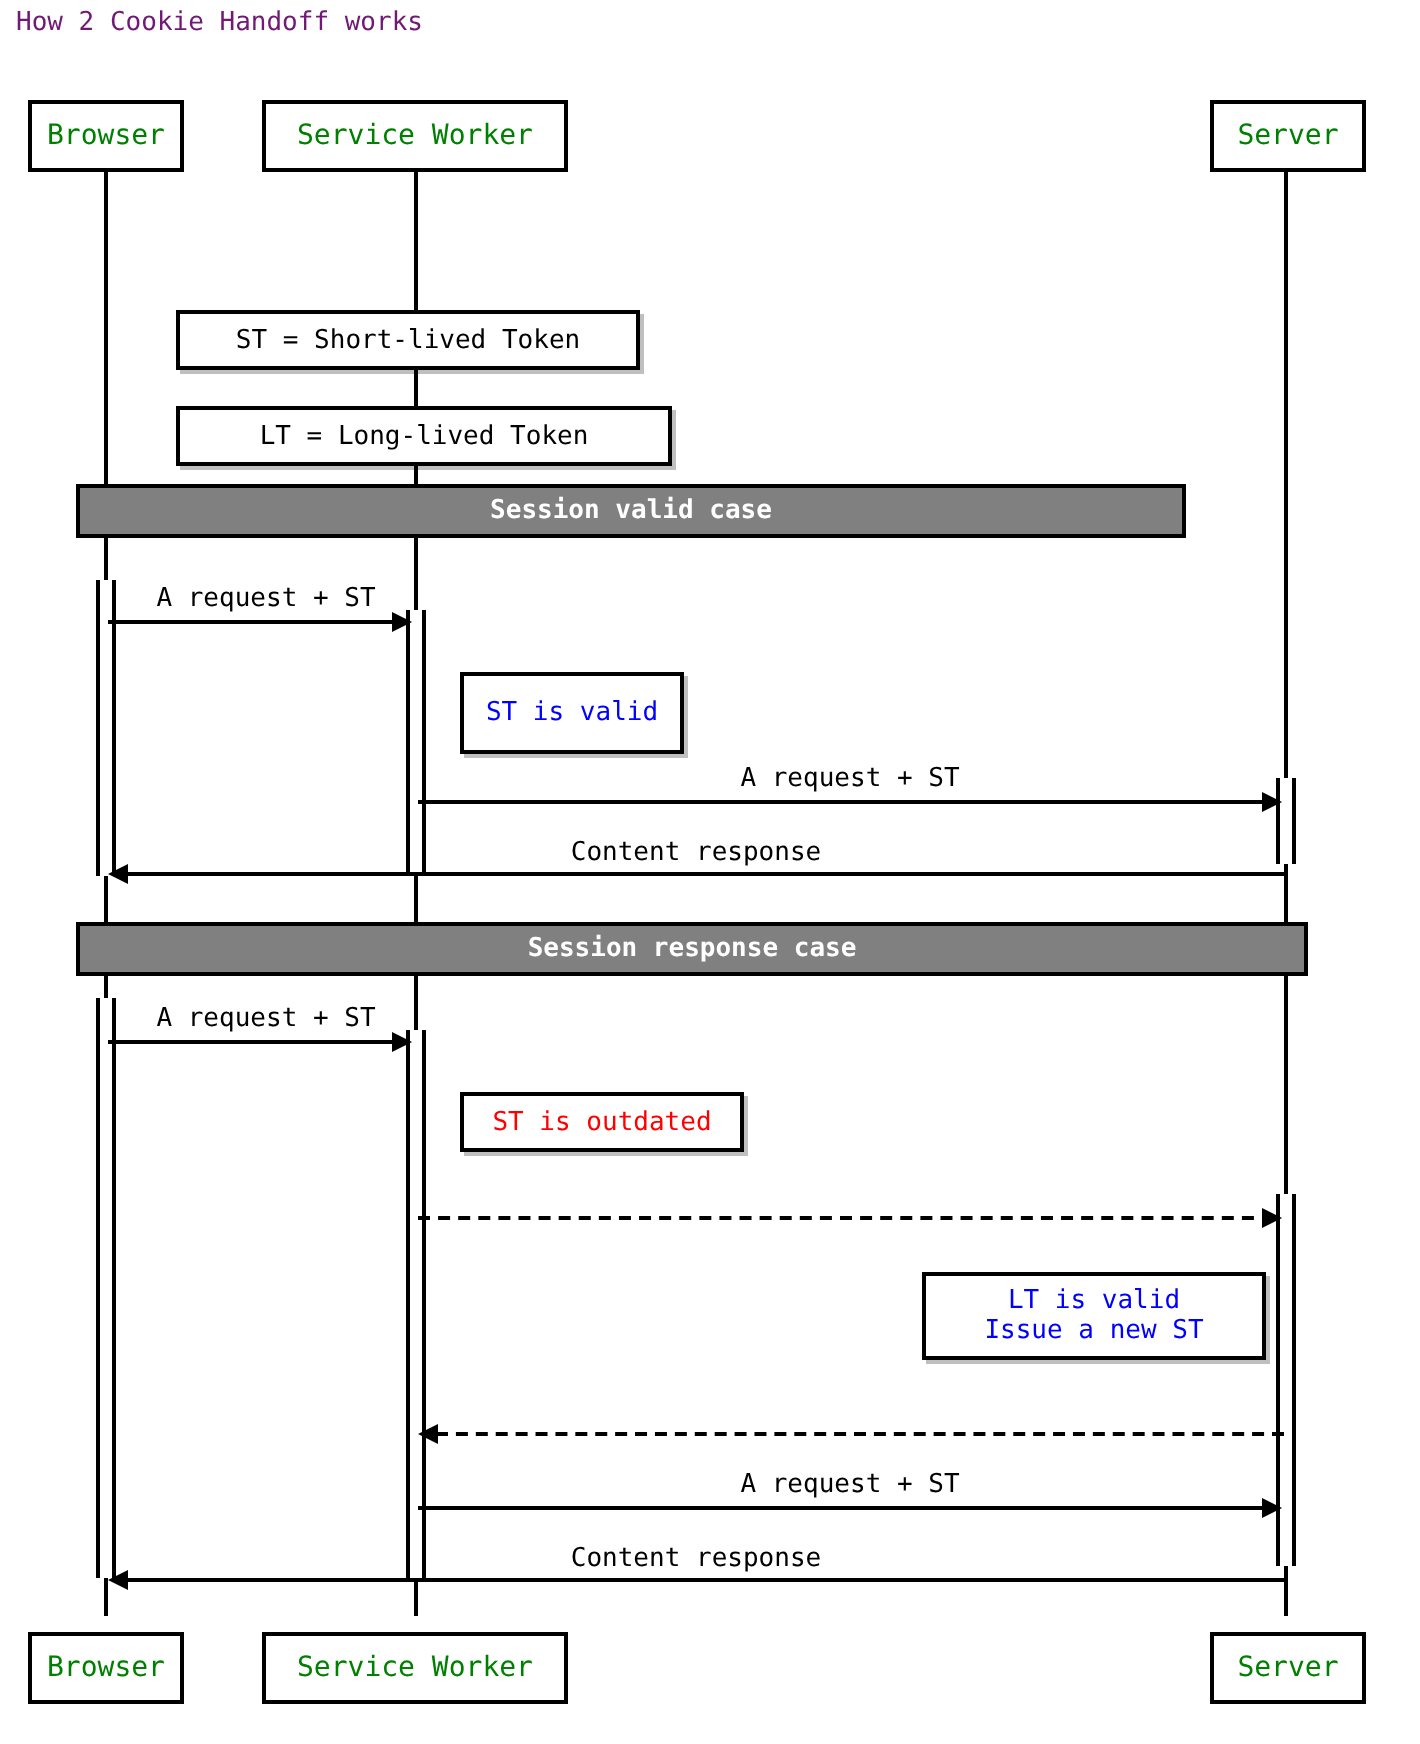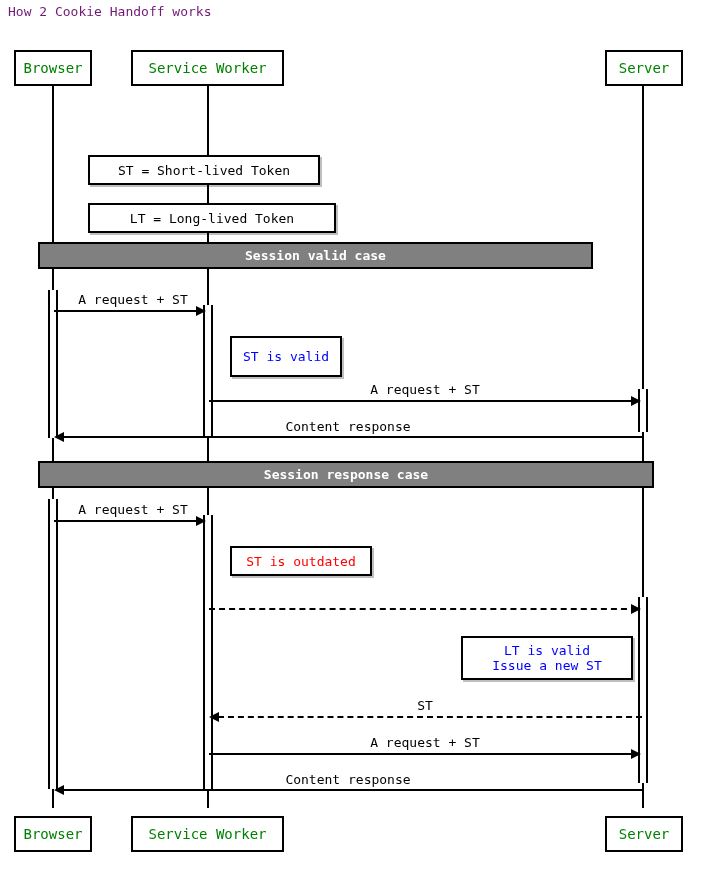--- a/index.html
+++ b/index.html
@@ -196,21 +196,20 @@
   </div>
 
   <div class="msg-line dashed" style="left:209px; top:608px; width:428px;"></div>
   <div class="arrowhead right" style="left:631px; top:604px;"></div>
 
   <div class="note blue" style="left:461px; top:636px; width:172px; height:44px;">
     <span>LT is valid
 Issue a new ST</span>
   </div>
 
-  <div class="msg-label" style="left:213px; top:698px; width:424px;">ST</div>
   <div class="msg-line dashed" style="left:218px; top:716px; width:424px;"></div>
   <div class="arrowhead left" style="left:209px; top:712px;"></div>
 
   <div class="msg-label" style="left:213px; top:735px; width:424px;">A request + ST</div>
   <div class="msg-line" style="left:209px; top:753px; width:428px;"></div>
   <div class="arrowhead right" style="left:631px; top:749px;"></div>
 
   <div class="msg-label" style="left:58px; top:772px; width:580px;">Content response</div>
   <div class="msg-line" style="left:59px; top:789px; width:583px;"></div>
   <div class="arrowhead left" style="left:54px; top:785px;"></div>

